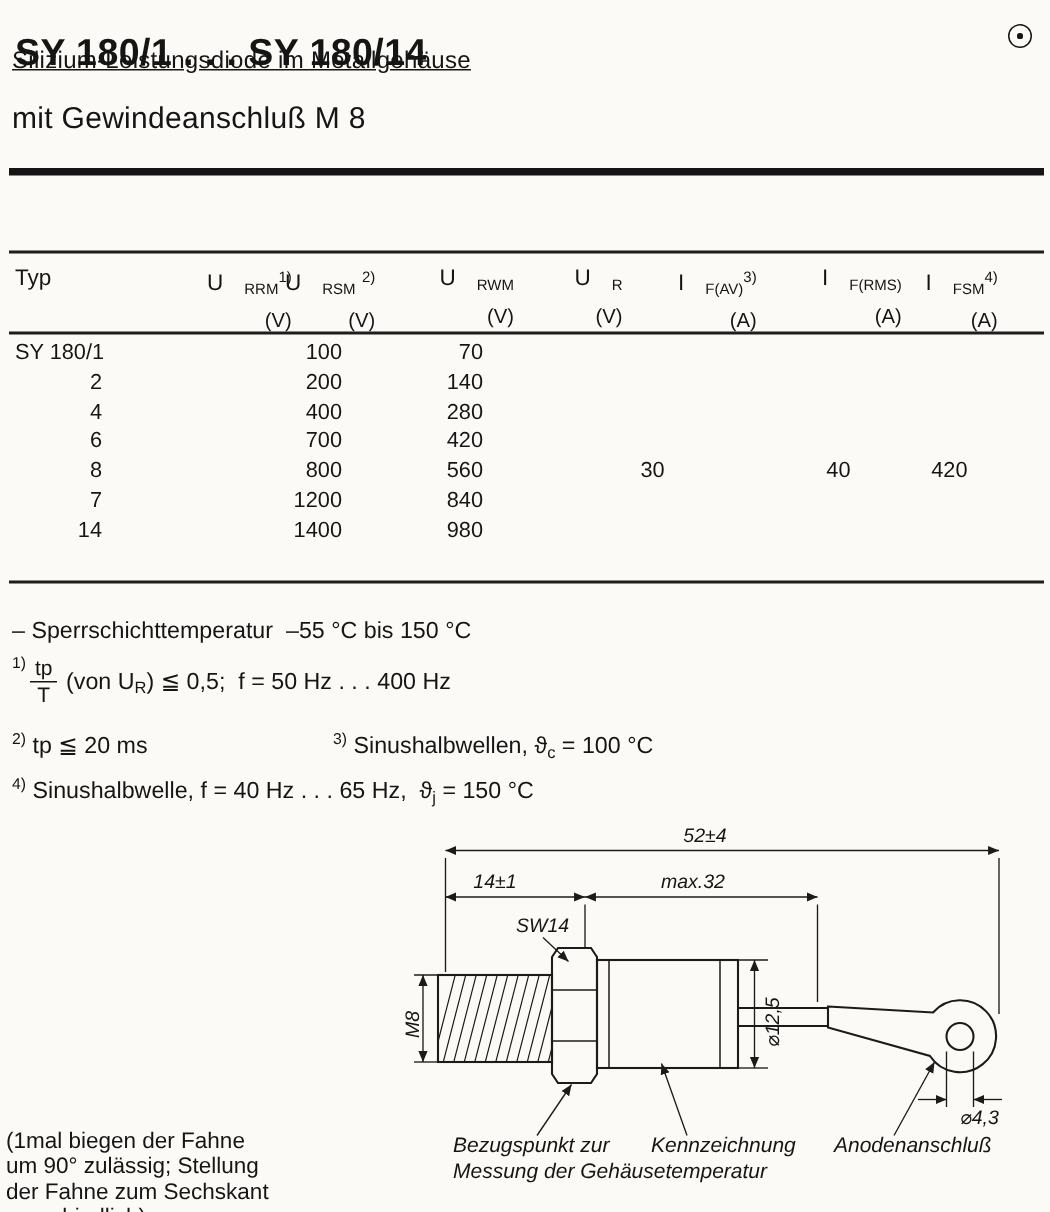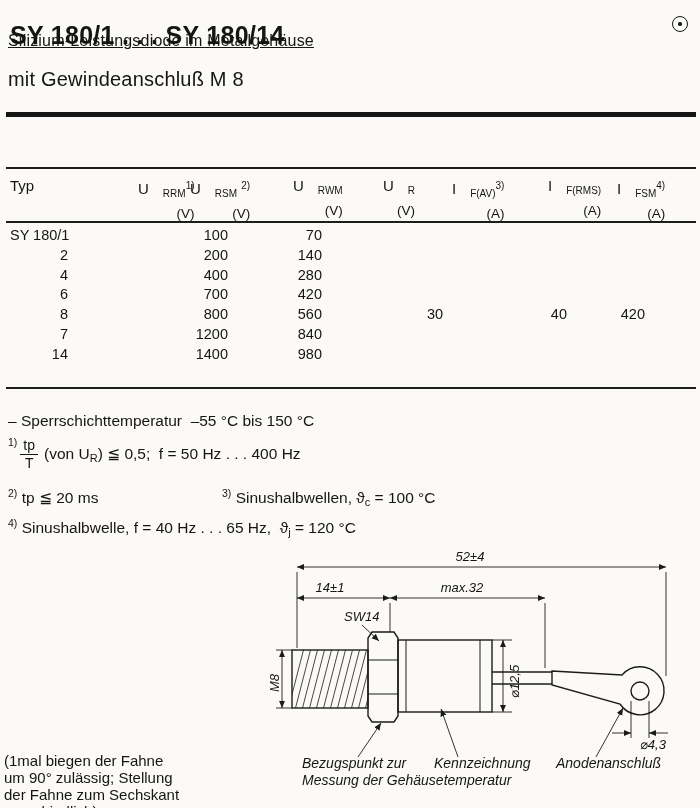--- a/index.html
+++ b/index.html
@@ -156,21 +156,21 @@
   </span>
   <span class="fnbody" style="white-space:pre-wrap"><span>(von U</span><sub>R</sub><span>) ≦ 0,5;  f = 50 Hz . . . 400 Hz</span></span>
 </div>
 
 <div class="abs fnline" style="top:487px">
   <span class="fnpart" style="left:8px"><sup class="fnmark">2)</sup> <span>tp ≦ 20 ms</span></span>
   <span class="fnpart" style="left:222px"><sup class="fnmark">3)</sup> <span>Sinushalbwellen, ϑ</span><sub>c</sub><span> = 100 °C</span></span>
 </div>
 
 <div class="abs fnline" style="top:517px">
-  <span class="fnpart" style="left:8px"><sup class="fnmark">4)</sup> <span>Sinushalbwelle, f = 40 Hz . . . 65 Hz,  ϑ</span><sub>j</sub><span> = 120 °C</span></span>
+  <span class="fnpart" style="left:8px"><sup class="fnmark">4)</sup> <span>Sinushalbwelle, f = 40 Hz . . . 65 Hz,  ϑ</span><sub>j</sub><span> = 150 °C</span></span>
 </div>
 
 <div class="abs bend-note">(1mal biegen der Fahne
 um 90° zulässig; Stellung
 der Fahne zum Sechskant
 unverbindlich)</div>
 
 <svg width="700" height="263" viewBox="0 545 700 263" xmlns="http://www.w3.org/2000/svg">
   <defs>
     <marker id="arr" viewBox="0 0 10 10" refX="9" refY="5" markerWidth="9" markerHeight="9" orient="auto-start-reverse">

